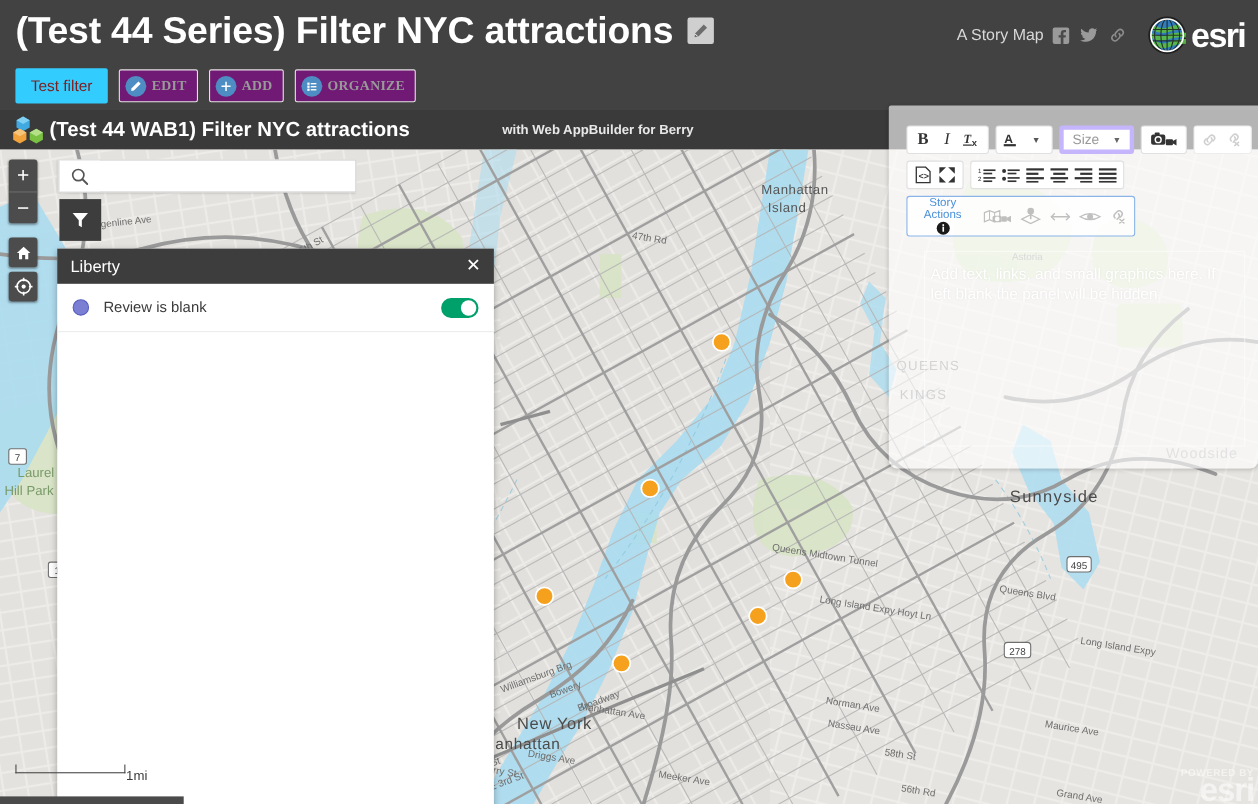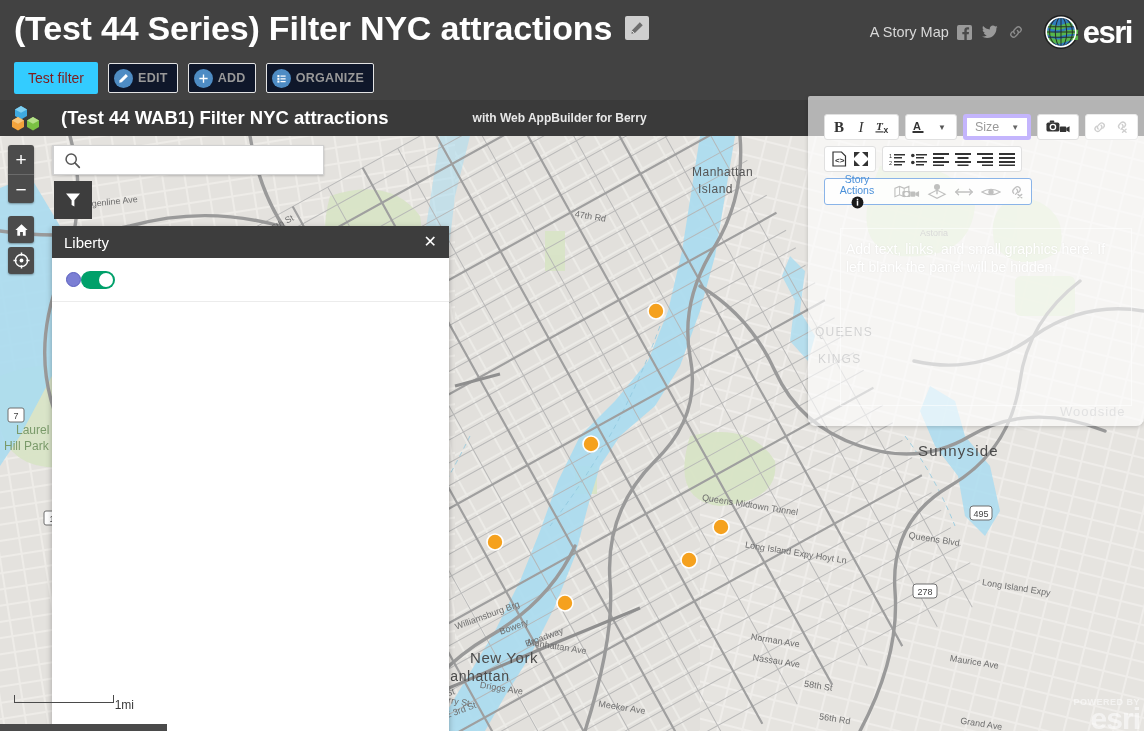--- a/index.html
+++ b/index.html
@@ -43,40 +43,40 @@
   .sm-buttons {
     position: absolute; left: 14px; top: 60px; height: 36px;
     display: flex; align-items: center;
   }
   .btn-test {
     background: #33ccff; color: #7f1d1d; font-size: 14px;
     padding: 0 14px; height: 32px; line-height: 32px; border: none;
     border-radius: 2px; cursor: pointer; font-family: inherit;
   }
   .btn-tool {
-    background: #0f172a; border: 1px solid #e3e3e3; border-radius: 2px;
+    background: #701a75; border: 1px solid #e3e3e3; border-radius: 2px;
     height: 30px; margin-left: 10px; padding: 0 9px 0 5px;
-    display: flex; align-items: center; gap: 5px; cursor: pointer;
+    display: flex; align-items: center; gap: 5px; cursor: pointer; font-family: Liberation Serif, serif;
   }
   .btn-tool .lbl {
     color: #999999; font-size: 12.5px; font-weight: bold; letter-spacing: .3px;
   }
   .circ-ico {
     width: 19px; height: 19px; border-radius: 50%; background: #4e8cc4;
     display: flex; align-items: center; justify-content: center; flex: none;
   }
 
   
   .wab-bar {
     position: absolute; left: 0; top: 100px; width: 1144px; height: 36px;
     background: #3a3a3a; display: flex; align-items: center;
   }
   .wab-logo { margin-left: 11px; width: 30px; height: 26px; flex: none; }
   .wab-title {
-    color: #ffffff; font-size: 18.5px; font-weight: bold; margin-left: 20px;
+    color: #ffffff; font-size: 18.5px; font-weight: bold; margin-left: 4px;
     white-space: nowrap;
   }
   .wab-sub {
     color: #e8e8e8; font-size: 12px; font-weight: bold; margin-left: 84px;
     white-space: nowrap;
   }
 
   
   .map-area {
     position: absolute; left: 0; top: 136px; width: 1144px; height: 595px;
@@ -204,21 +204,21 @@
     min-width: 22px; height: 22px; display: flex; align-items: center;
     justify-content: center; cursor: pointer; padding: 0 3px;
     font-size: 13px; color: #333;
   }
   .tb-size {
     background: #ffffff; border: 4px solid #c4b5fd; border-radius: 3px; height: 26px;
     display: flex; align-items: center; gap: 12px; padding: 0 8px; cursor: pointer;
   }
   .tb-size .s-lbl { color: #9a9a9a; font-size: 12.5px; }
   .story-actions {
-    border: 1px solid #8ab4e8; border-radius: 3px; height: 27px;
+    border: 1px solid #8ab4e8; border-radius: 3px; height: 37px;
     display: flex; align-items: center; padding: 0 4px; gap: 7px;
     background: rgba(255,255,255,.85); width: 208px;
   }
   .sa-lbl { font-size: 10.5px; color: #4a90d9; line-height: 1; text-align: center; }
   .sa-badge {
     display: flex; flex-direction: column; align-items: center; gap: 1px; margin-right: 2px;
   }
   .sa-ico { opacity: .3; display: flex; align-items: center; cursor: pointer; }
   .panel-text {
     position: absolute; left: 846px; top: 240px; width: 280px;
@@ -603,20 +603,21 @@
 
     <div class="filter-panel">
       <div class="fp-head">
         <span class="fp-title">Liberty</span>
         <span class="fp-close">✕</span>
       </div>
       <div class="fp-body">
 
         <div class="fp-row">
           <span class="fp-dot"></span>
+          <span class="fp-label">Review is blank</span>
           <span class="toggle on">
               <span class="knob"></span>
             </span>
         </div>
 
 
       </div>
 
     </div>
 

